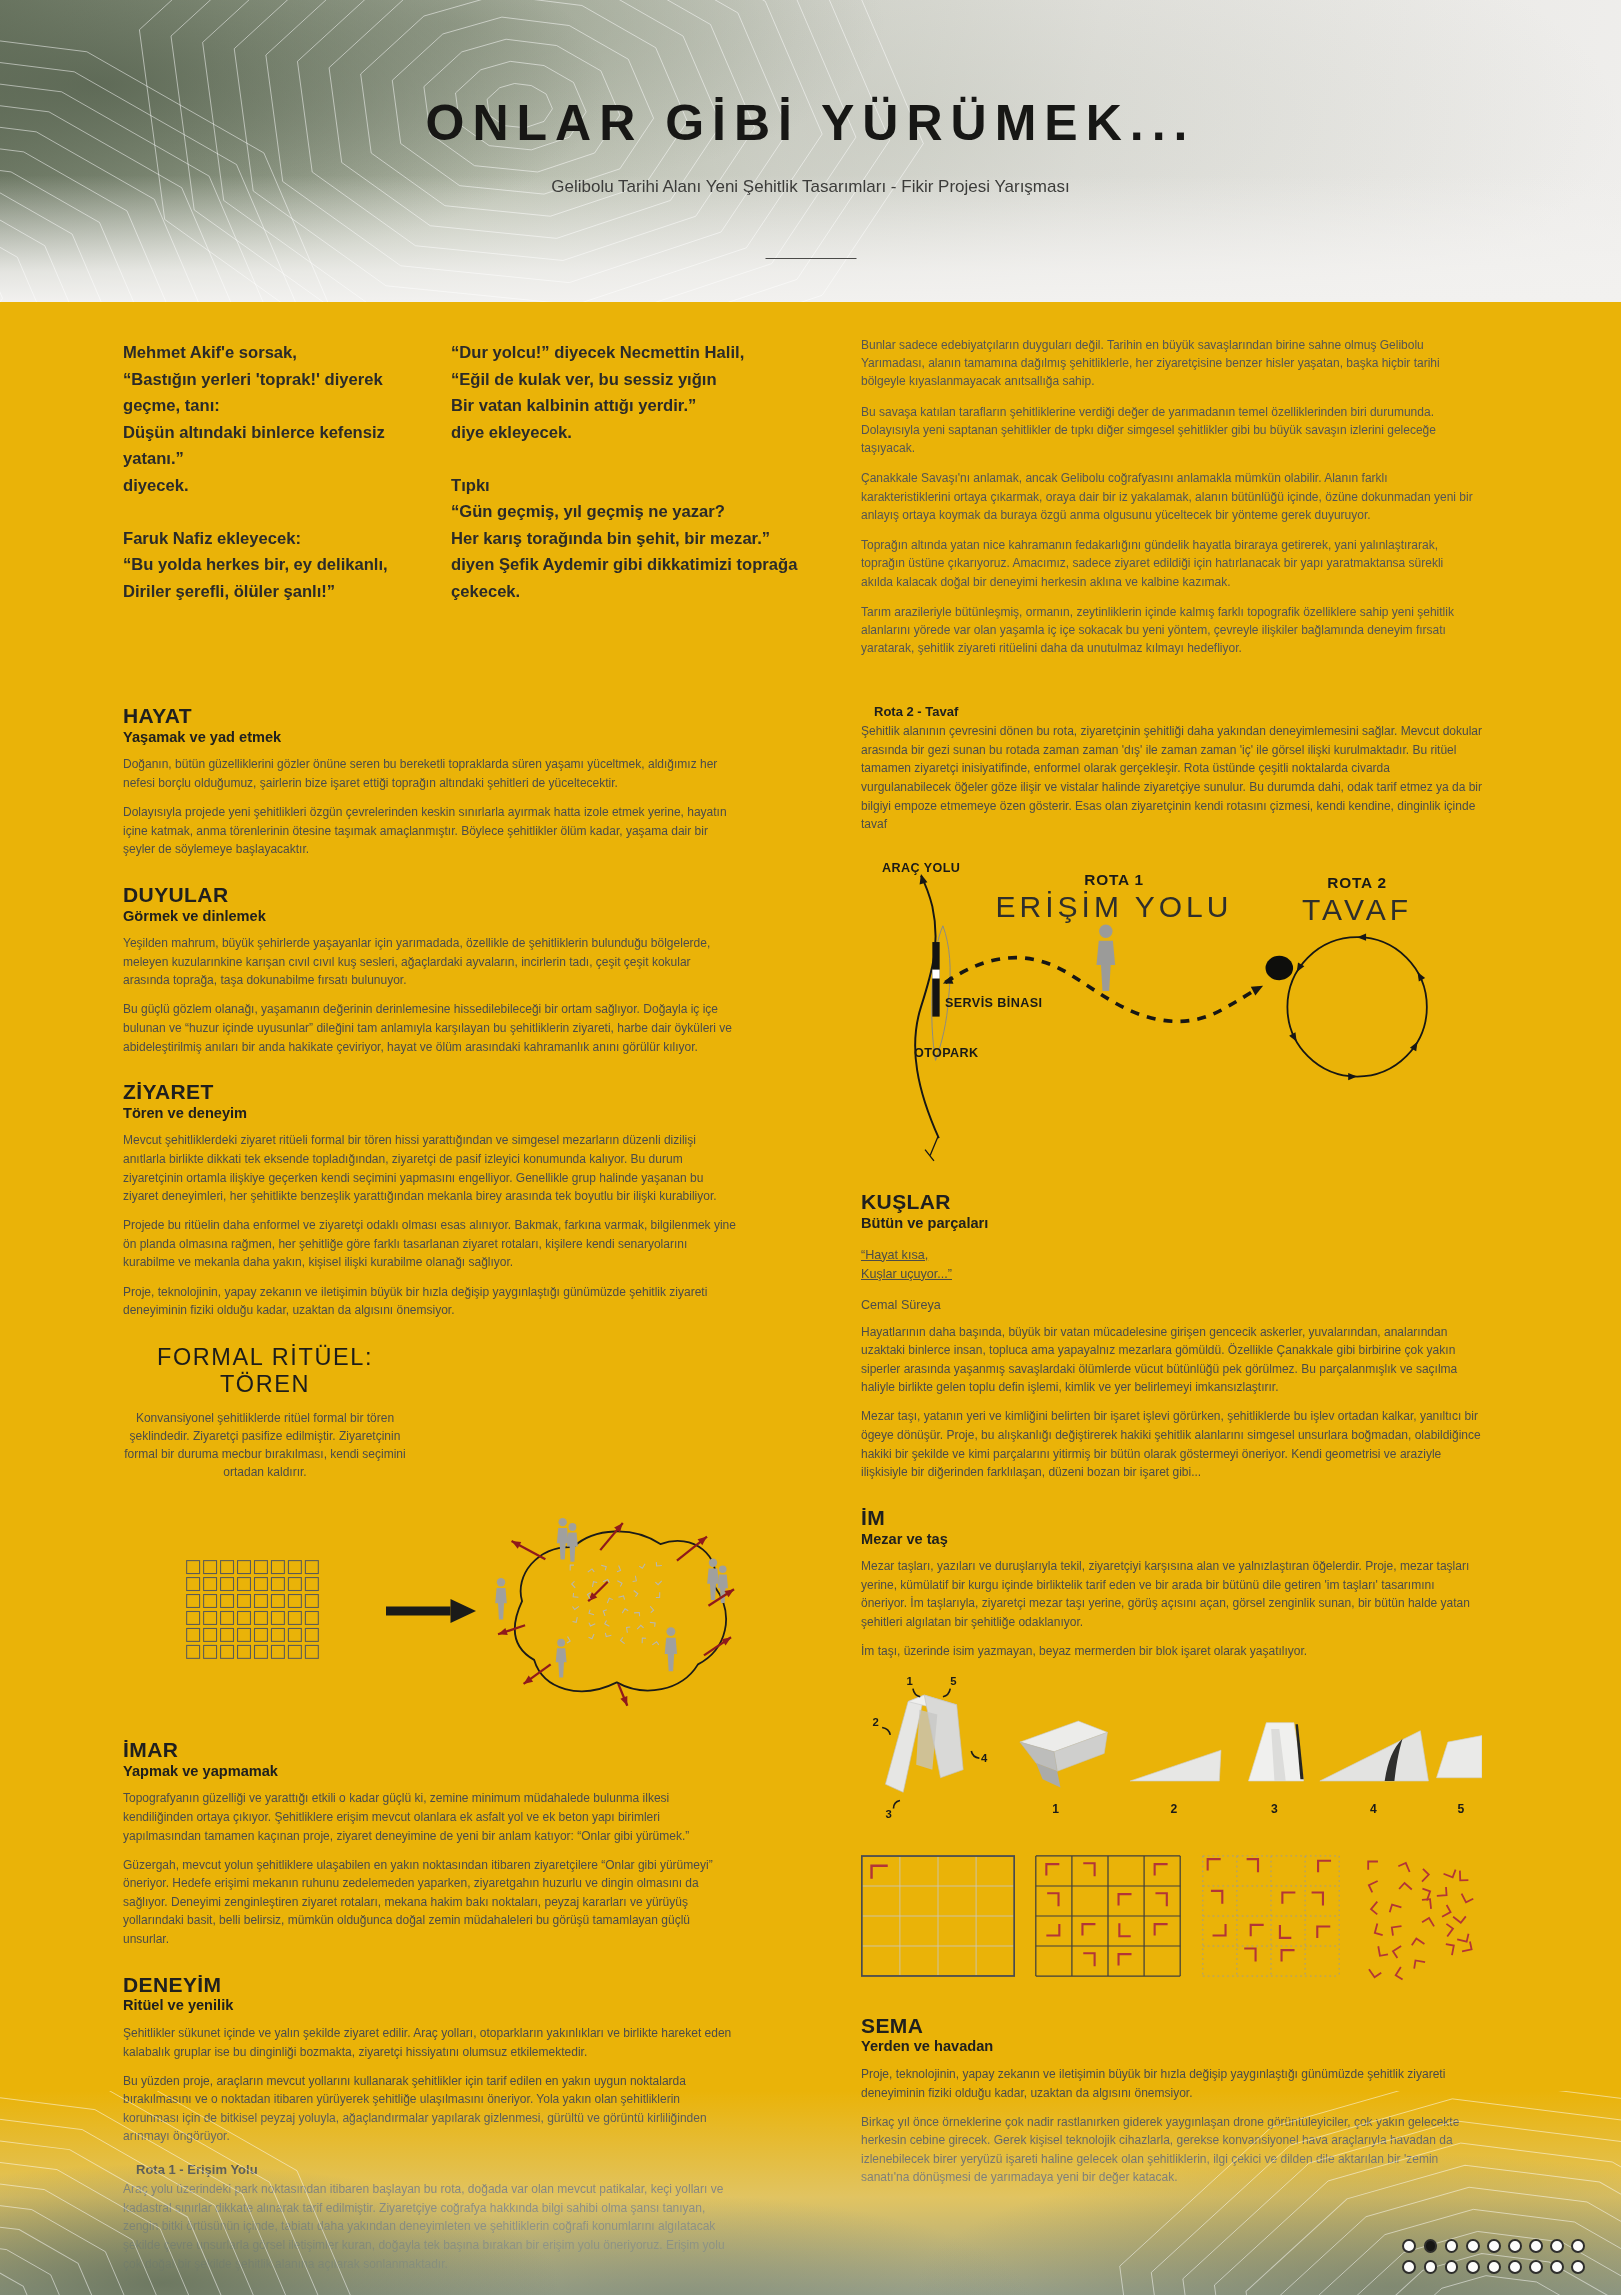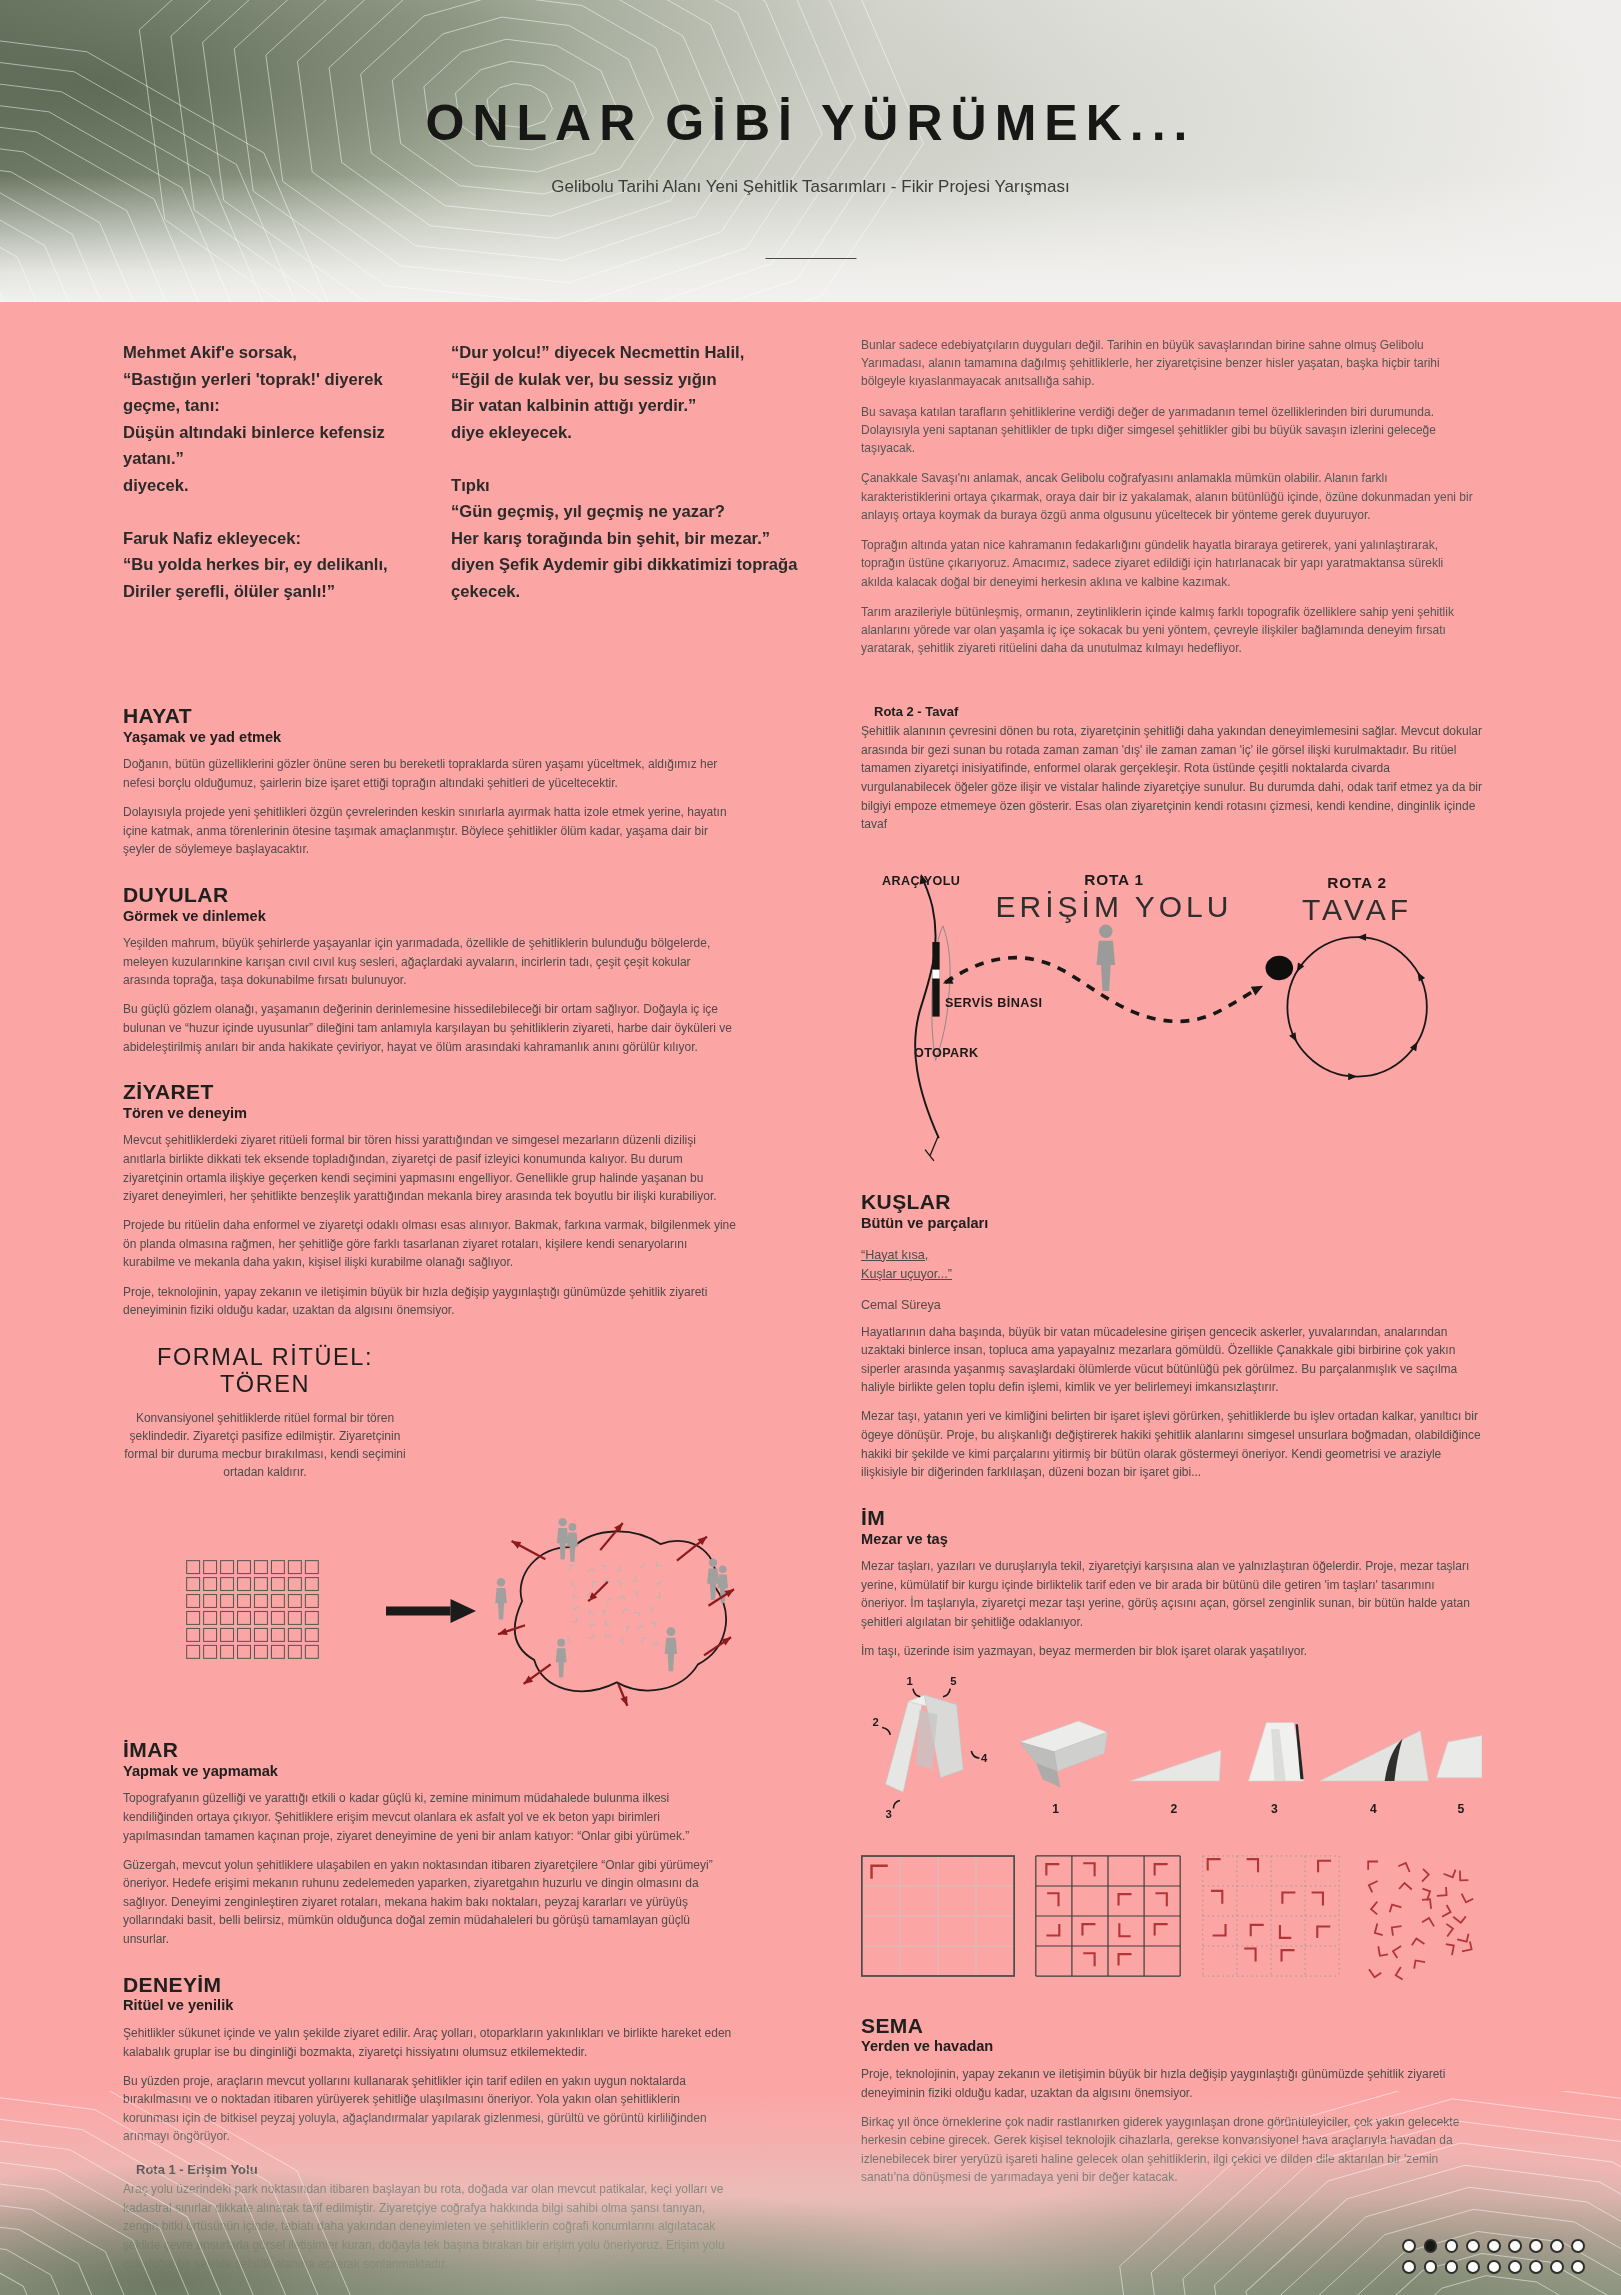--- a/index.html
+++ b/index.html
@@ -1,16 +1,16 @@
 <!DOCTYPE html>
 <html style="font-size:13px"><head>
 <meta charset="utf-8">
 <style>
   html,body{margin:0;padding:0;background:#dcdcda;}
-  .page{position:relative;width:1621px;height:2295px;background:#fca5a5;overflow:hidden;
+  .page{position:relative;width:1621px;height:2295px;background:#eab308;overflow:hidden;
         font-family:"Liberation Sans",sans-serif;color:#4c4c4a;}
   
   .hero{position:absolute;left:0;top:0;width:100%;height:302px;
     background:
       linear-gradient(180deg, rgba(242,241,239,0) 58%, rgba(242,241,239,.88) 90%, #f2f1ef 100%),
       radial-gradient(730px 267px at 6% 28%, rgba(84,96,77,.78), rgba(84,96,77,0) 70%),
       radial-gradient(616px 243px at 28% 8%, rgba(126,136,116,.5), rgba(126,136,116,0) 70%),
       radial-gradient(973px 324px at 55% 40%, rgba(172,178,164,.32), rgba(172,178,164,0) 75%),
       linear-gradient(100deg,#76816c 0%, #98a28d 14%, #bac0af 30%, #d6d7cf 48%, #e6e5e1 66%, #efeeec 100%);}
   .hero svg,.footer-tex svg{position:absolute;inset:0;width:100%;height:100%;}
@@ -363,21 +363,21 @@
           <polygon points="0,0 -11,4.5 -11,-4.5" transform="translate(686.5,239) rotate(-60)"></polygon>
           <polygon points="0,0 -11,4.5 -11,-4.5" transform="translate(612,282) rotate(0)"></polygon>
           <polygon points="0,0 -11,4.5 -11,-4.5" transform="translate(537.5,239) rotate(60)"></polygon>
           <polygon points="0,0 -11,4.5 -11,-4.5" transform="translate(537.5,153) rotate(120)"></polygon>
         </g>
         <g transform="translate(302,158) scale(2.3)" fill="#9b9b99">
           <circle cx="0" cy="-24" r="3.6"></circle>
           <path d="M-3.8,-19 L3.8,-19 L5,-6 L2.6,-6 L1.8,8 L-1.8,8 L-2.6,-6 L-5,-6 Z"></path>
         </g>
       </svg>
-      <div class="rd-label" style="left:21px;top:26px">ARAÇ YOLU</div>
+      <div class="rd-label" style="left:21px;top:13px">ARAÇ YOLU</div>
       <div class="rd-kicker" style="left:253px;top:23px">ROTA 1</div>
       <div class="rd-title" style="left:253px;top:42px">ERİŞİM YOLU</div>
       <div class="rd-kicker" style="left:496px;top:26px">ROTA 2</div>
       <div class="rd-title" style="left:496px;top:45px">TAVAF</div>
       <div class="rd-label" style="left:84px;top:148px">SERVİS BİNASI</div>
       <div class="rd-label" style="left:53px;top:198px">OTOPARK</div>
     </div>
 
     <section>
       <h2 class="sec">KUŞLAR</h2>

